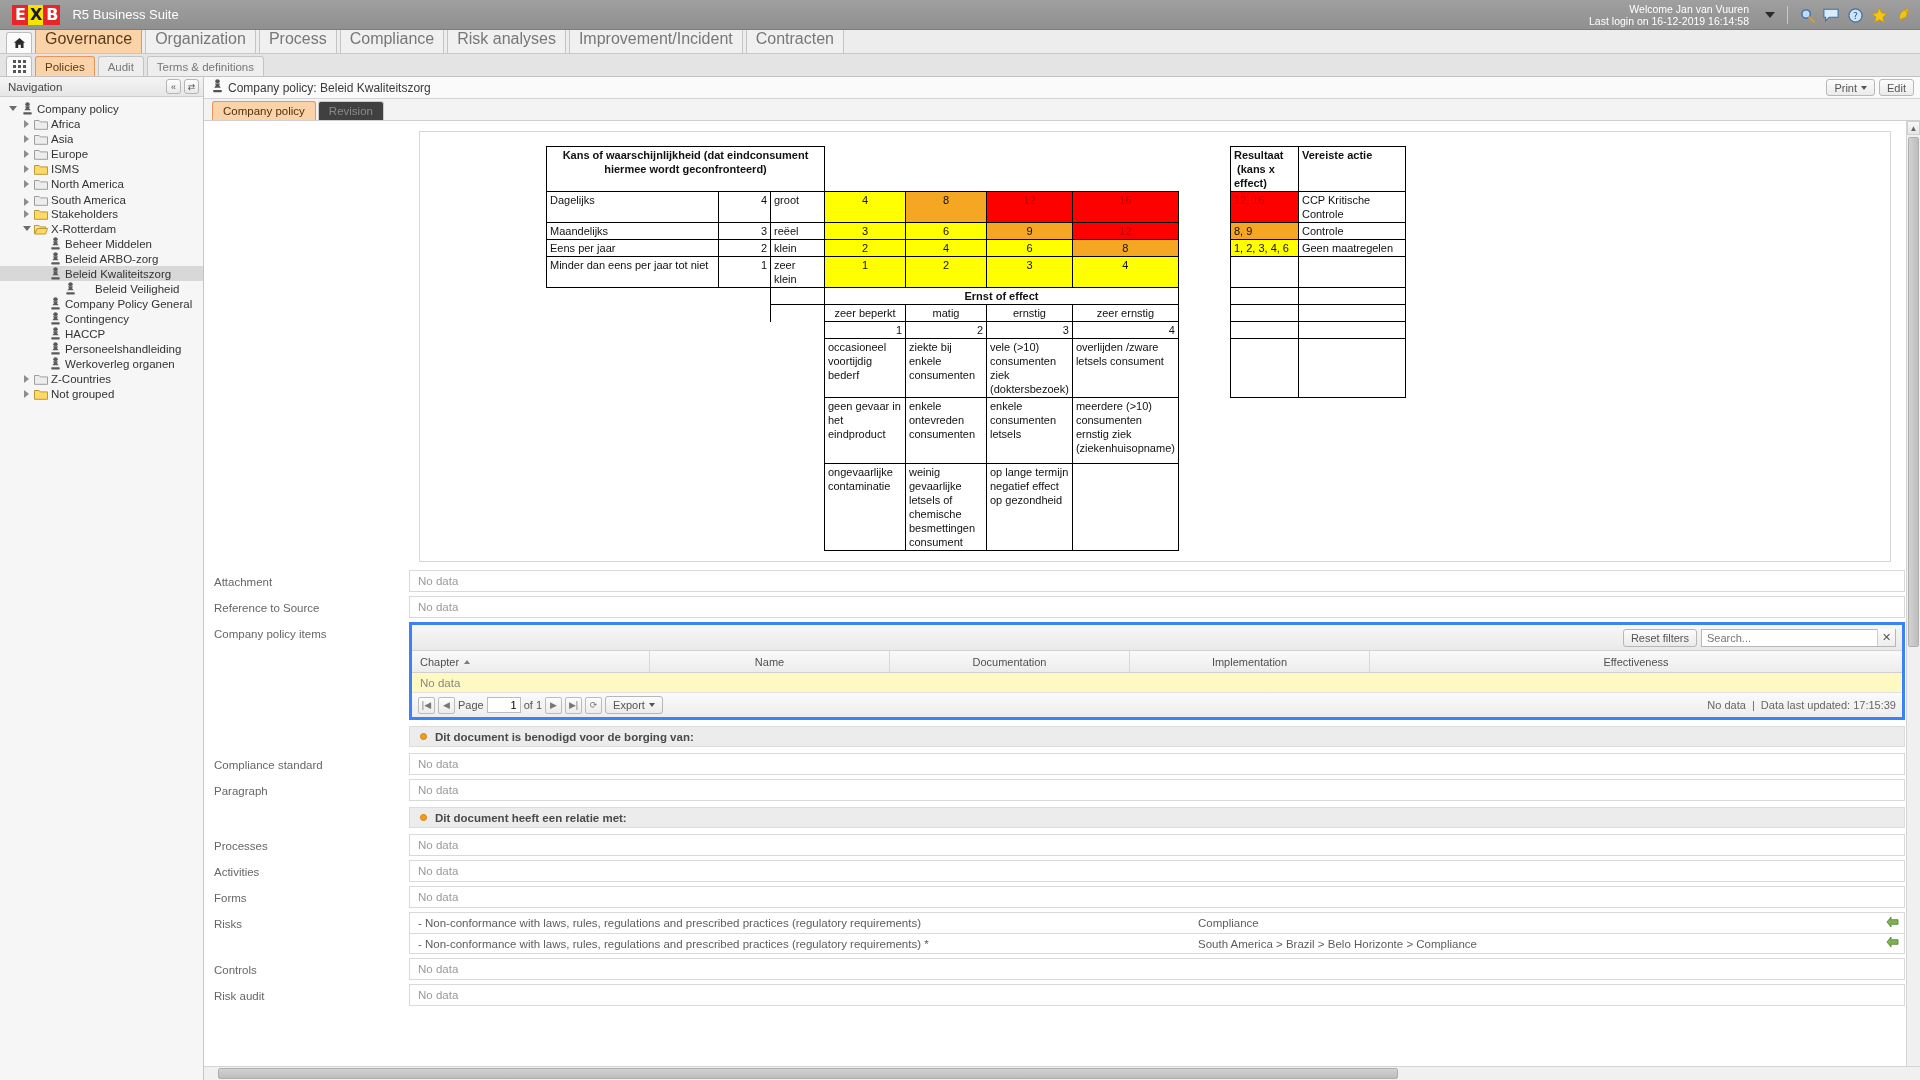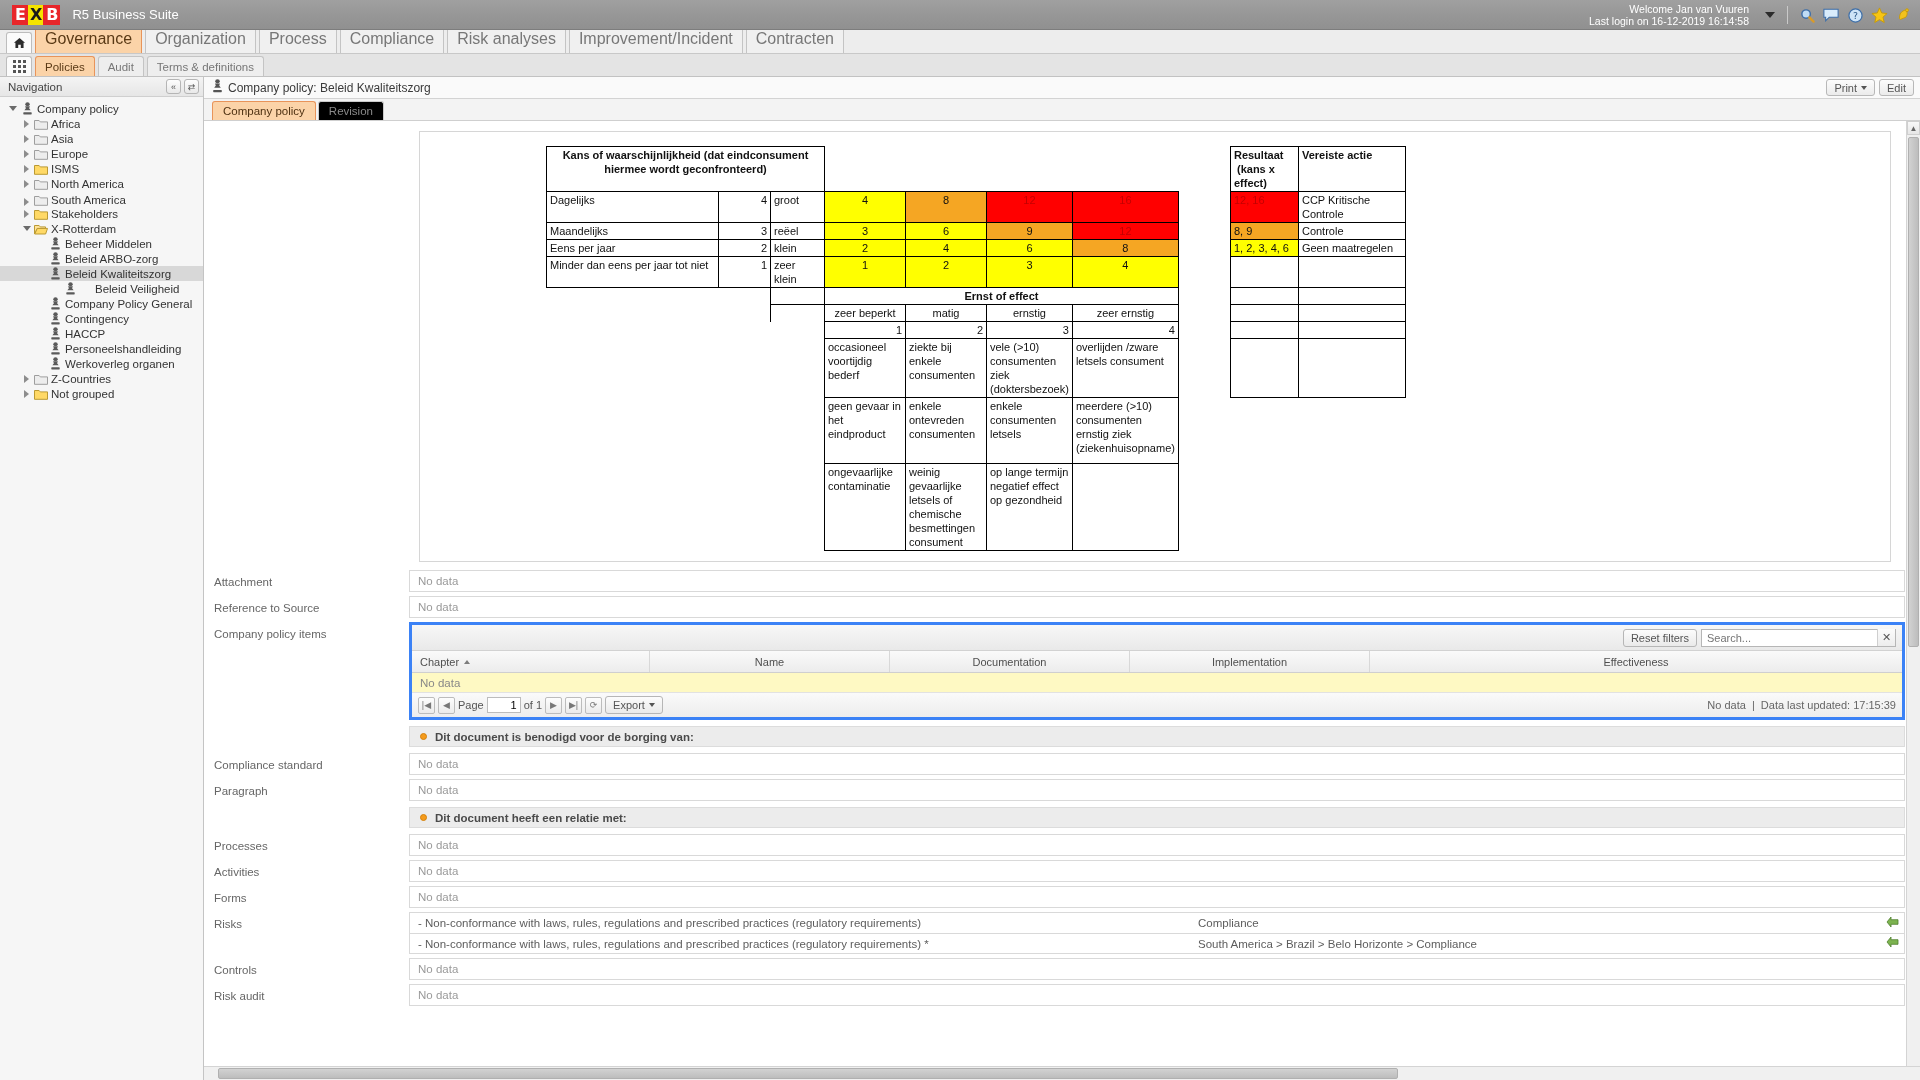--- a/index.html
+++ b/index.html
@@ -152,21 +152,21 @@
     cursor: pointer;
   }
   .mini-caret { width:0;height:0;border-left:3px solid transparent;border-right:3px solid transparent;border-top:4px solid #555;margin-left:4px; }
 
   .subtabbar {
     height: 22px; background: #f3f3f3; border-bottom: 1px solid #cfcfcf;
     display: flex; align-items: flex-end; padding-left: 8px; gap: 2px;
   }
   .subtab {
     height: 19px; padding: 0 10px; border: 1px solid #cacaca; border-bottom: none;
-    border-radius: 3px 3px 0 0; background: #000000; color: #8a8a8a;
+    border-radius: 3px 3px 0 0; background: #404040; color: #8a8a8a;
     font-size: 11.5px; display: flex; align-items: center; cursor: pointer;
   }
   .subtab.active { background: #fbd3a8; border-color: #e8945a; color: #4e3112; }
 
   .scrollarea { flex: 1; overflow: hidden; position: relative; }
   .form-body { padding: 0; }
 
   
   .richtext-row {
     display: flex; padding: 10px 14px 6px 10px;

